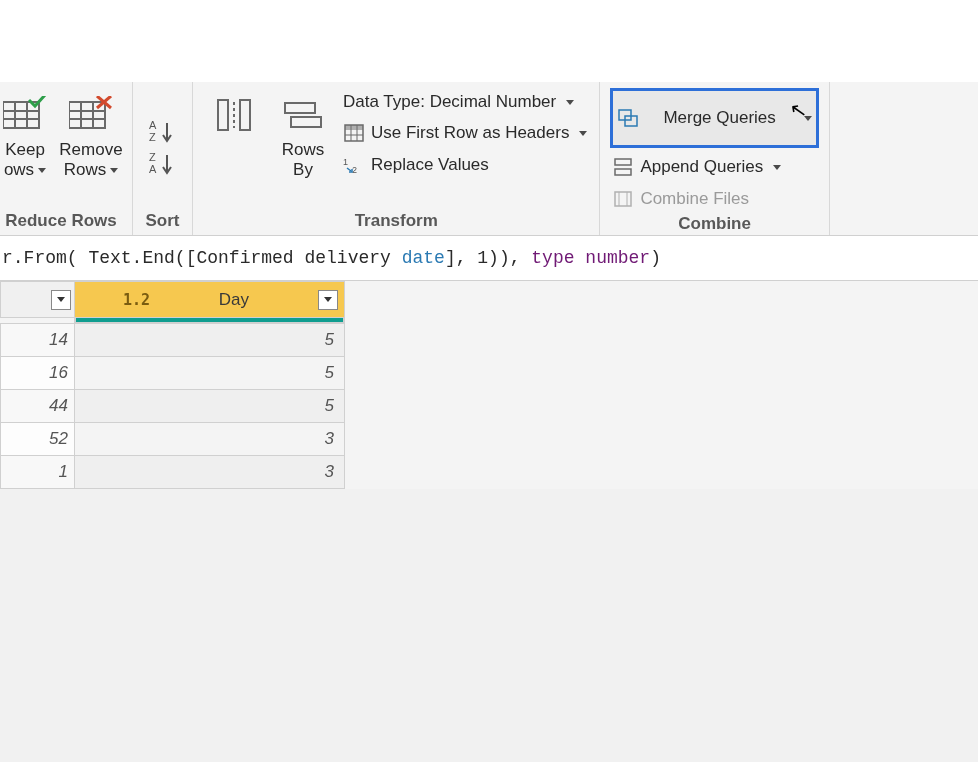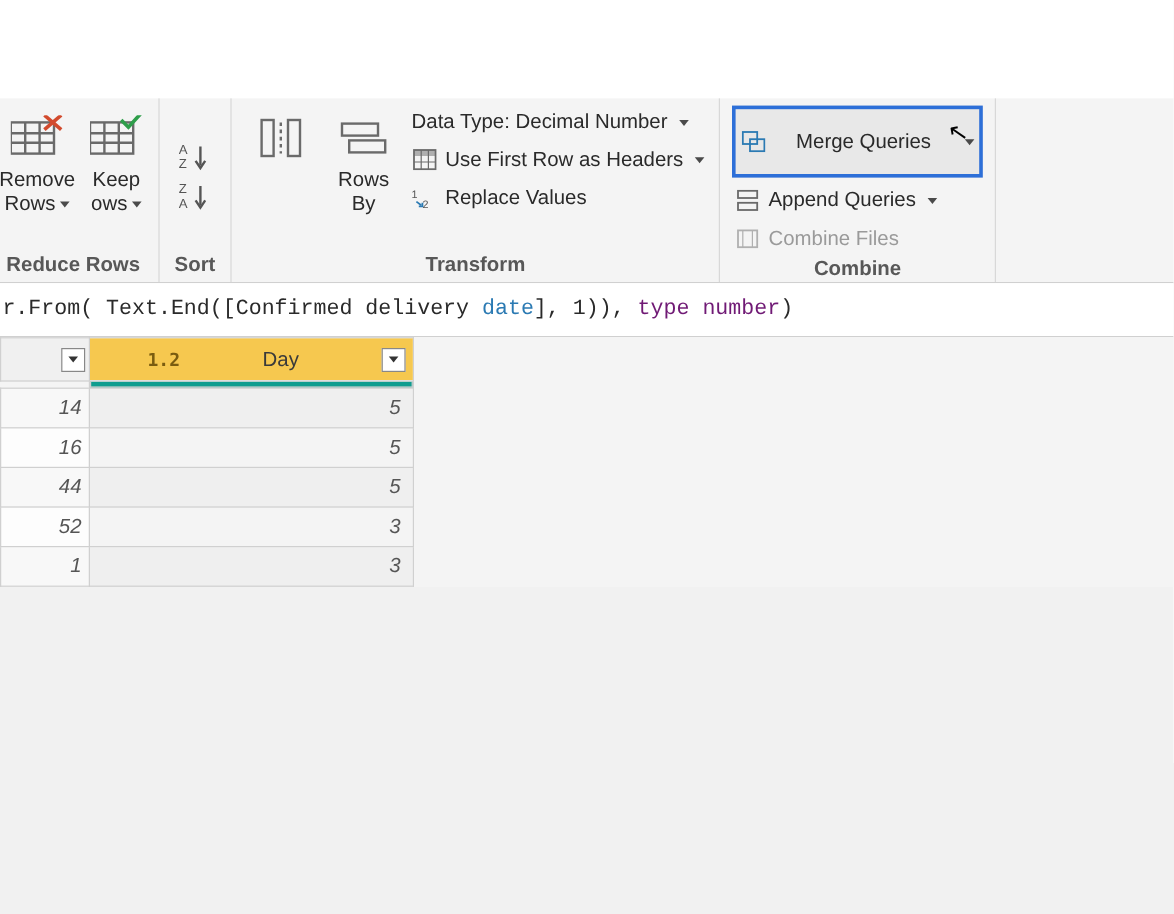--- a/index.html
+++ b/index.html
@@ -197,48 +197,48 @@
 </style>
 </head>
 <body>
 
 <div class="top-whitespace"></div>
 
 <div class="ribbon">
 
   <div class="ribbon-group" style="padding-left:0;">
     <div class="group-body">
+      <div class="big-btn" style="width:50px;">
+        <div class="icon-slot">
+          <svg width="44" height="36" viewBox="0 0 44 36">
+            <rect x="0" y="6" width="36" height="26" fill="none" stroke="#6a6a6a" stroke-width="2"></rect>
+            <line x1="0" y1="15" x2="36" y2="15" stroke="#6a6a6a" stroke-width="2"></line>
+            <line x1="0" y1="23" x2="36" y2="23" stroke="#6a6a6a" stroke-width="2"></line>
+            <line x1="12" y1="6" x2="12" y2="32" stroke="#6a6a6a" stroke-width="2"></line>
+            <line x1="24" y1="6" x2="24" y2="32" stroke="#6a6a6a" stroke-width="2"></line>
+            <polyline points="26,4 32,10 42,-1" fill="none" stroke="#2e9e4a" stroke-width="3"></polyline>
+          </svg>
+        </div>
+        <div class="label caret-down" style="white-space:pre-line;">Keep
+ows</div>
+      </div>
       <div class="big-btn">
         <div class="icon-slot">
           <svg width="44" height="36" viewBox="0 0 44 36">
             <rect x="0" y="6" width="36" height="26" fill="none" stroke="#6a6a6a" stroke-width="2"></rect>
             <line x1="0" y1="15" x2="36" y2="15" stroke="#6a6a6a" stroke-width="2"></line>
             <line x1="0" y1="23" x2="36" y2="23" stroke="#6a6a6a" stroke-width="2"></line>
             <line x1="12" y1="6" x2="12" y2="32" stroke="#6a6a6a" stroke-width="2"></line>
             <line x1="24" y1="6" x2="24" y2="32" stroke="#6a6a6a" stroke-width="2"></line>
             <line x1="28" y1="0" x2="42" y2="12" stroke="#d24a2d" stroke-width="3"></line>
             <line x1="42" y1="0" x2="28" y2="12" stroke="#d24a2d" stroke-width="3"></line>
           </svg>
         </div>
         <div class="label caret-down" style="white-space:pre-line;">Remove
 Rows</div>
-      </div>
-      <div class="big-btn" style="width:50px;">
-        <div class="icon-slot">
-          <svg width="44" height="36" viewBox="0 0 44 36">
-            <rect x="0" y="6" width="36" height="26" fill="none" stroke="#6a6a6a" stroke-width="2"></rect>
-            <line x1="0" y1="15" x2="36" y2="15" stroke="#6a6a6a" stroke-width="2"></line>
-            <line x1="0" y1="23" x2="36" y2="23" stroke="#6a6a6a" stroke-width="2"></line>
-            <line x1="12" y1="6" x2="12" y2="32" stroke="#6a6a6a" stroke-width="2"></line>
-            <line x1="24" y1="6" x2="24" y2="32" stroke="#6a6a6a" stroke-width="2"></line>
-            <polyline points="26,4 32,10 42,-1" fill="none" stroke="#2e9e4a" stroke-width="3"></polyline>
-          </svg>
-        </div>
-        <div class="label caret-down" style="white-space:pre-line;">Keep
-ows</div>
       </div>
     </div>
     <div class="group-label">Reduce Rows</div>
   </div>
 
   <div class="ribbon-group" style="width:60px;">
     <div class="group-body" style="flex-direction:column; gap:4px; align-items:center; justify-content:center;">
       <div>
         <svg width="28" height="24" viewBox="0 0 28 24">
           <text x="0" y="10" font-size="11" fill="#555">A</text>

